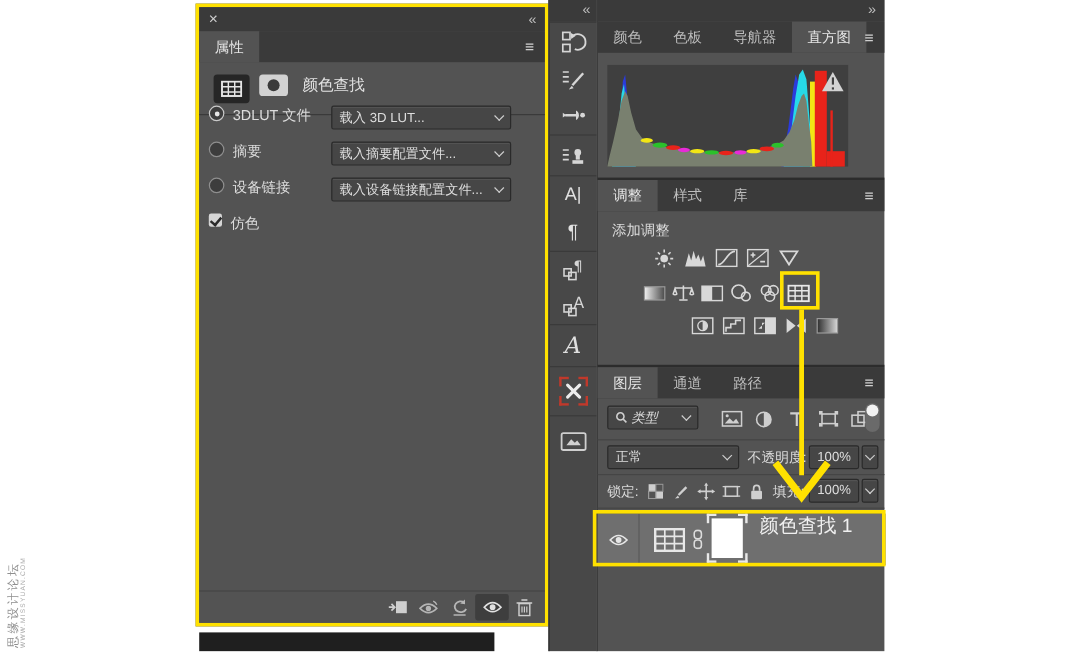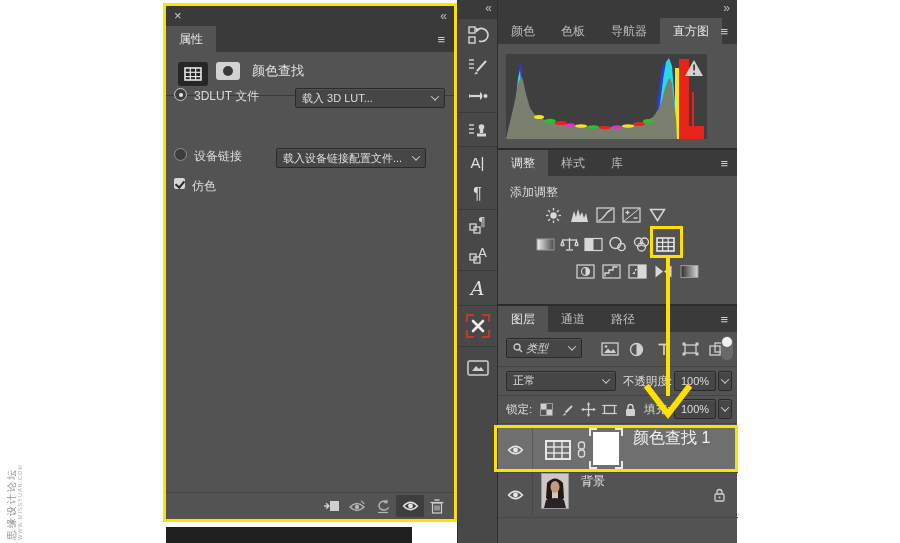--- a/index.html
+++ b/index.html
@@ -92,26 +92,34 @@
         </div>
         <span style="margin-left:12px;font-size:13px;color:#e2e2e2;">颜色查找</span>
       </div>
       <div class="sep" style="margin:0;"></div>
 
       <div class="row abs" style="left:0;top:36px;width:288px;height:28px;padding:0;">
         <span class="radio" style="margin-left:8px;">
             <span class="dot"></span>
           </span>
         <span style="margin-left:7px;width:82px;">3DLUT 文件</span>
-        <div class="sel" style="width:150px;margin-left:19px;">
+        <div class="sel" style="width:150px;">
           <span class="grow">载入 3D LUT...</span>
           <span class="chev"></span>
         </div>
       </div>
 
+      <div class="row abs" style="left:0;top:66px;width:288px;height:28px;">
+        <span class="radio off" style="margin-left:8px;"></span>
+        <span style="margin-left:7px;width:82px;">摘要</span>
+        <div class="sel" style="width:150px;">
+          <span class="grow">载入摘要配置文件...</span>
+          <span class="chev"></span>
+        </div>
+      </div>
 
       <div class="row abs" style="left:0;top:96px;width:288px;height:28px;">
         <span class="radio off" style="margin-left:8px;"></span>
         <span style="margin-left:7px;width:82px;">设备链接</span>
         <div class="sel" style="width:150px;">
           <span class="grow">载入设备链接配置文件...</span>
           <span class="chev"></span>
         </div>
       </div>
 
@@ -592,44 +600,20 @@
       <div style="position:relative;width:34px;height:41px;margin-left:2px;">
         <span class="cornerTL"></span>
           <span class="cornerTR"></span>
           <span class="cornerBL"></span>
           <span class="cornerBR"></span>
         <div style="position:absolute;left:4px;top:4px;width:26px;height:33px;background:#ffffff;"></div>
       </div>
       <span style="margin-left:10px;font-size:16px;color:#f0f0f0;">颜色查找 1</span>
     </div>
 
-    <div class="abs row" style="left:0;top:472px;width:240px;height:44px;border-top:1px solid #474747;border-bottom:1px solid #474747;">
-      <div class="icell" style="width:34px;height:43px;border-right:1px solid #474747;">
-        <svg width="17" height="12" viewBox="0 0 17 12">
-            <path d="M1.5,6 Q8.5,-1.5 15.5,6 Q8.5,13.5 1.5,6 Z" fill="none" stroke="#e6e6e6" stroke-width="1.4"></path>
-            <circle cx="8.5" cy="6" r="2.4" fill="#e6e6e6"></circle>
-          </svg>
-      </div>
-      <div style="margin-left:8px;width:28px;height:36px;border:1px solid #9a9a9a;box-sizing:border-box;">
-        <svg width="26" height="34" viewBox="0 0 26 34">
-            <rect width="26" height="34" fill="#cfc8c2"></rect>
-            <path d="M5,9 Q13,0 21,9 L22,24 Q19,28 16,26 L16,15 Q13,11 10,15 L10,26 Q7,28 4,24 Z" fill="#221a18"></path>
-            <ellipse cx="13" cy="13" rx="4.5" ry="6" fill="#c49a7e"></ellipse>
-            <path d="M2,34 L4,26 Q13,22 22,26 L24,34 Z" fill="#2a2226"></path>
-          </svg>
-      </div>
-      <span style="margin-left:12px;font-size:12px;color:#e6e6e6;">背景</span>
-      <div class="icell" style="margin-left:auto;margin-right:12px;">
-        <svg width="13" height="14" viewBox="0 0 13 14">
-            <rect x="2" y="6" width="9" height="7" rx="1" fill="none" stroke="#cfcfcf" stroke-width="1.3"></rect>
-            <path d="M4,6 V4.2 a2.5,2.7 0 0 1 5,0 V6" fill="none" stroke="#cfcfcf" stroke-width="1.3"></path>
-            <circle cx="6.5" cy="9.5" r="1" fill="#cfcfcf"></circle>
-          </svg>
-      </div>
-    </div>
   </div>
 
   <div class="abs hl" style="left:650px;top:226px;width:33px;height:32px;"></div>
 
   <svg class="abs" style="left:640px;top:256px;" width="56" height="170" viewBox="0 0 56 170">
     <line x1="28" y1="2" x2="28" y2="140" stroke="#ffe100" stroke-width="4"></line>
     <polyline points="8,132 28,158 48,132" fill="none" stroke="#ffe100" stroke-width="6" stroke-linecap="square"></polyline>
   </svg>
 
   <div class="abs hl" style="left:494px;top:425px;width:244px;height:47px;"></div>

